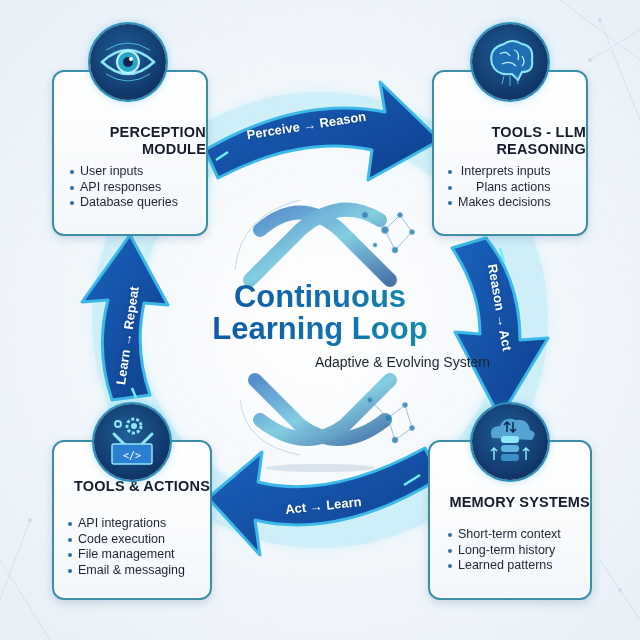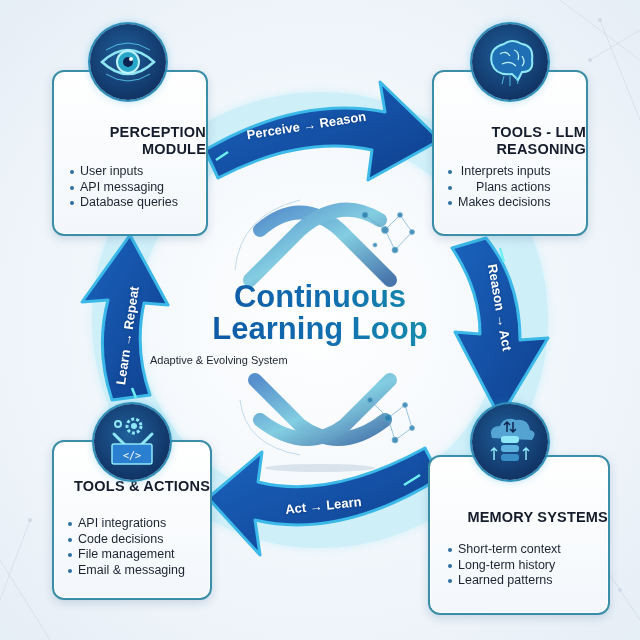--- a/index.html
+++ b/index.html
@@ -43,22 +43,22 @@
     text-shadow: 0 0 3px rgba(0,40,90,0.5);
     transform-origin:center center;
   }
   .main-title {
     position:absolute; left:150px; width:340px; text-align:center;
     font-weight:700; font-size:31px; line-height:34px;
     background: linear-gradient(90deg, #0d4fa3 0%, #1270b0 55%, #18a0a8 100%);
     -webkit-background-clip:text; background-clip:text; color:transparent;
   }
   .subtitle {
-    position:absolute; left:150px; width:340px; text-align:left;
-    font-size:11px; color:#1b2230;
+    position:absolute; left:150px; width:340px; text-align:right;
+    font-size:14px; color:#1b2230;
   }
 </style>
 </head>
 <body>
 
 <div id="stage">
 
   <svg class="layer" width="640" height="640">
     <g stroke="#c9d6e3" stroke-width="0.8" fill="none" opacity="0.7">
       <line x1="560" y1="0" x2="640" y2="60"></line>
@@ -168,21 +168,21 @@
 
   <div class="main-title" style="top:280px;">Continuous</div>
   <div class="main-title" style="top:312px;">Learning Loop</div>
   <div class="subtitle" style="top:354px;">Adaptive &amp; Evolving System</div>
 
   <div class="card" style="left:52px; top:70px; width:156px; height:166px;">
     <div class="card-title" style="top:52px;">PERCEPTION</div>
     <div class="card-title" style="top:69px;">MODULE</div>
     <ul class="card-list" style="left:14px; top:92px;">
       <li>User inputs</li>
-      <li>API messaging</li>
+      <li>API responses</li>
       <li>Database queries</li>
     </ul>
   </div>
   <div class="icon-badge" style="left:90px; top:24px;">
     <svg width="76" height="76">
       <path d="M12,38 Q38,14 64,38 Q38,62 12,38 Z" fill="none" stroke="#8fe6f4" stroke-width="2.5"></path>
       <circle cx="38" cy="38" r="11" fill="#27a6c8" stroke="#bff3fb" stroke-width="2"></circle>
       <circle cx="38" cy="38" r="5" fill="#0c2550"></circle>
       <circle cx="41" cy="35" r="2" fill="#ffffff"></circle>
       <path d="M16,26 Q38,12 60,26" fill="none" stroke="#4fb8dd" stroke-width="1"></path>
@@ -204,37 +204,37 @@
       <path d="M20,40 Q16,24 32,20 Q40,14 50,20 Q62,22 60,36 Q62,48 50,48 L46,56 L40,50 Q24,52 20,40 Z" fill="#1f6fb5" stroke="#8ee8f6" stroke-width="2"></path>
       <path d="M28,30 Q34,26 38,32 M42,26 Q48,28 46,36 M30,40 Q38,36 44,42 M50,32 Q54,38 50,42" fill="none" stroke="#bff3fb" stroke-width="1.3"></path>
       <path d="M38,52 L38,62 M32,52 L30,60 M44,52 L46,60" stroke="#4fb8dd" stroke-width="1"></path>
     </svg>
   </div>
 
   <div class="card" style="left:52px; top:440px; width:160px; height:160px;">
     <div class="card-title" style="top:36px;">TOOLS &amp; ACTIONS</div>
     <ul class="card-list" style="left:12px; top:74px;">
       <li>API integrations</li>
-      <li>Code decisions</li>
+      <li>Code execution</li>
       <li>File management</li>
       <li>Email &amp; messaging</li>
     </ul>
   </div>
   <div class="icon-badge" style="left:94px; top:404px;">
     <svg width="76" height="76">
       <circle cx="40" cy="22" r="7" fill="none" stroke="#8ee8f6" stroke-width="3" stroke-dasharray="3 2"></circle>
       <circle cx="40" cy="22" r="3" fill="#8ee8f6"></circle>
       <circle cx="24" cy="20" r="3" fill="none" stroke="#8ee8f6" stroke-width="2"></circle>
       <path d="M20,30 L32,42 M58,30 L46,42" stroke="#8ee8f6" stroke-width="3" stroke-linecap="round"></path>
       <rect x="18" y="40" width="40" height="20" rx="2" fill="#2a7fd0" stroke="#8ee8f6" stroke-width="1.5"></rect>
       <text x="38" y="55" text-anchor="middle" fill="#ffffff" font-size="10" font-family="DejaVu Sans Mono, monospace">&lt;/&gt;</text>
     </svg>
   </div>
 
-  <div class="card" style="left:428px; top:455px; width:182px; height:160px;">
+  <div class="card" style="left:428px; top:440px; width:164px; height:160px;">
     <div class="card-title" style="top:52px;">MEMORY SYSTEMS</div>
     <ul class="card-list" style="left:16px; top:85px;">
       <li>Short-term context</li>
       <li>Long-term history</li>
       <li>Learned patterns</li>
     </ul>
   </div>
   <div class="icon-badge" style="left:472px; top:404px;">
     <svg width="76" height="76">
       <path d="M20,34 Q16,22 28,22 Q32,12 44,16 Q56,14 58,26 Q66,28 60,36 Z" fill="#5fb3df" opacity="0.85"></path>

